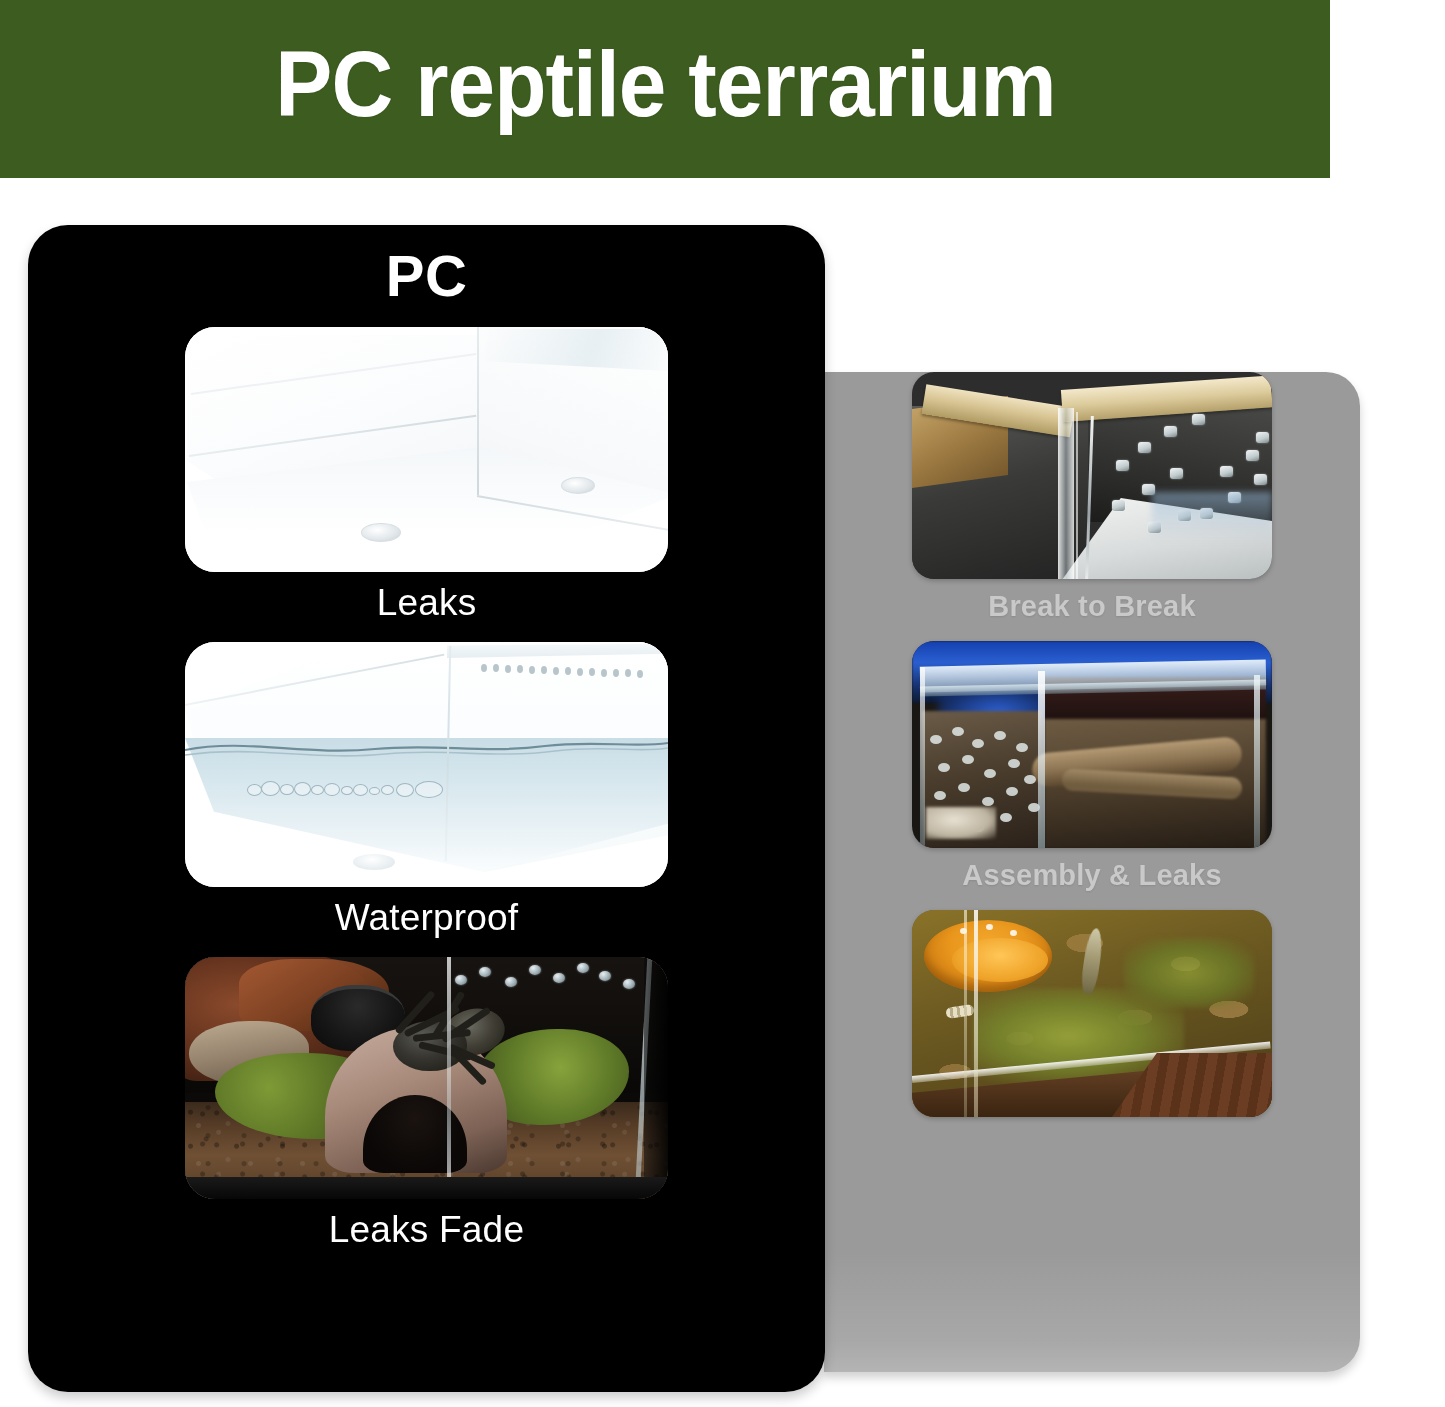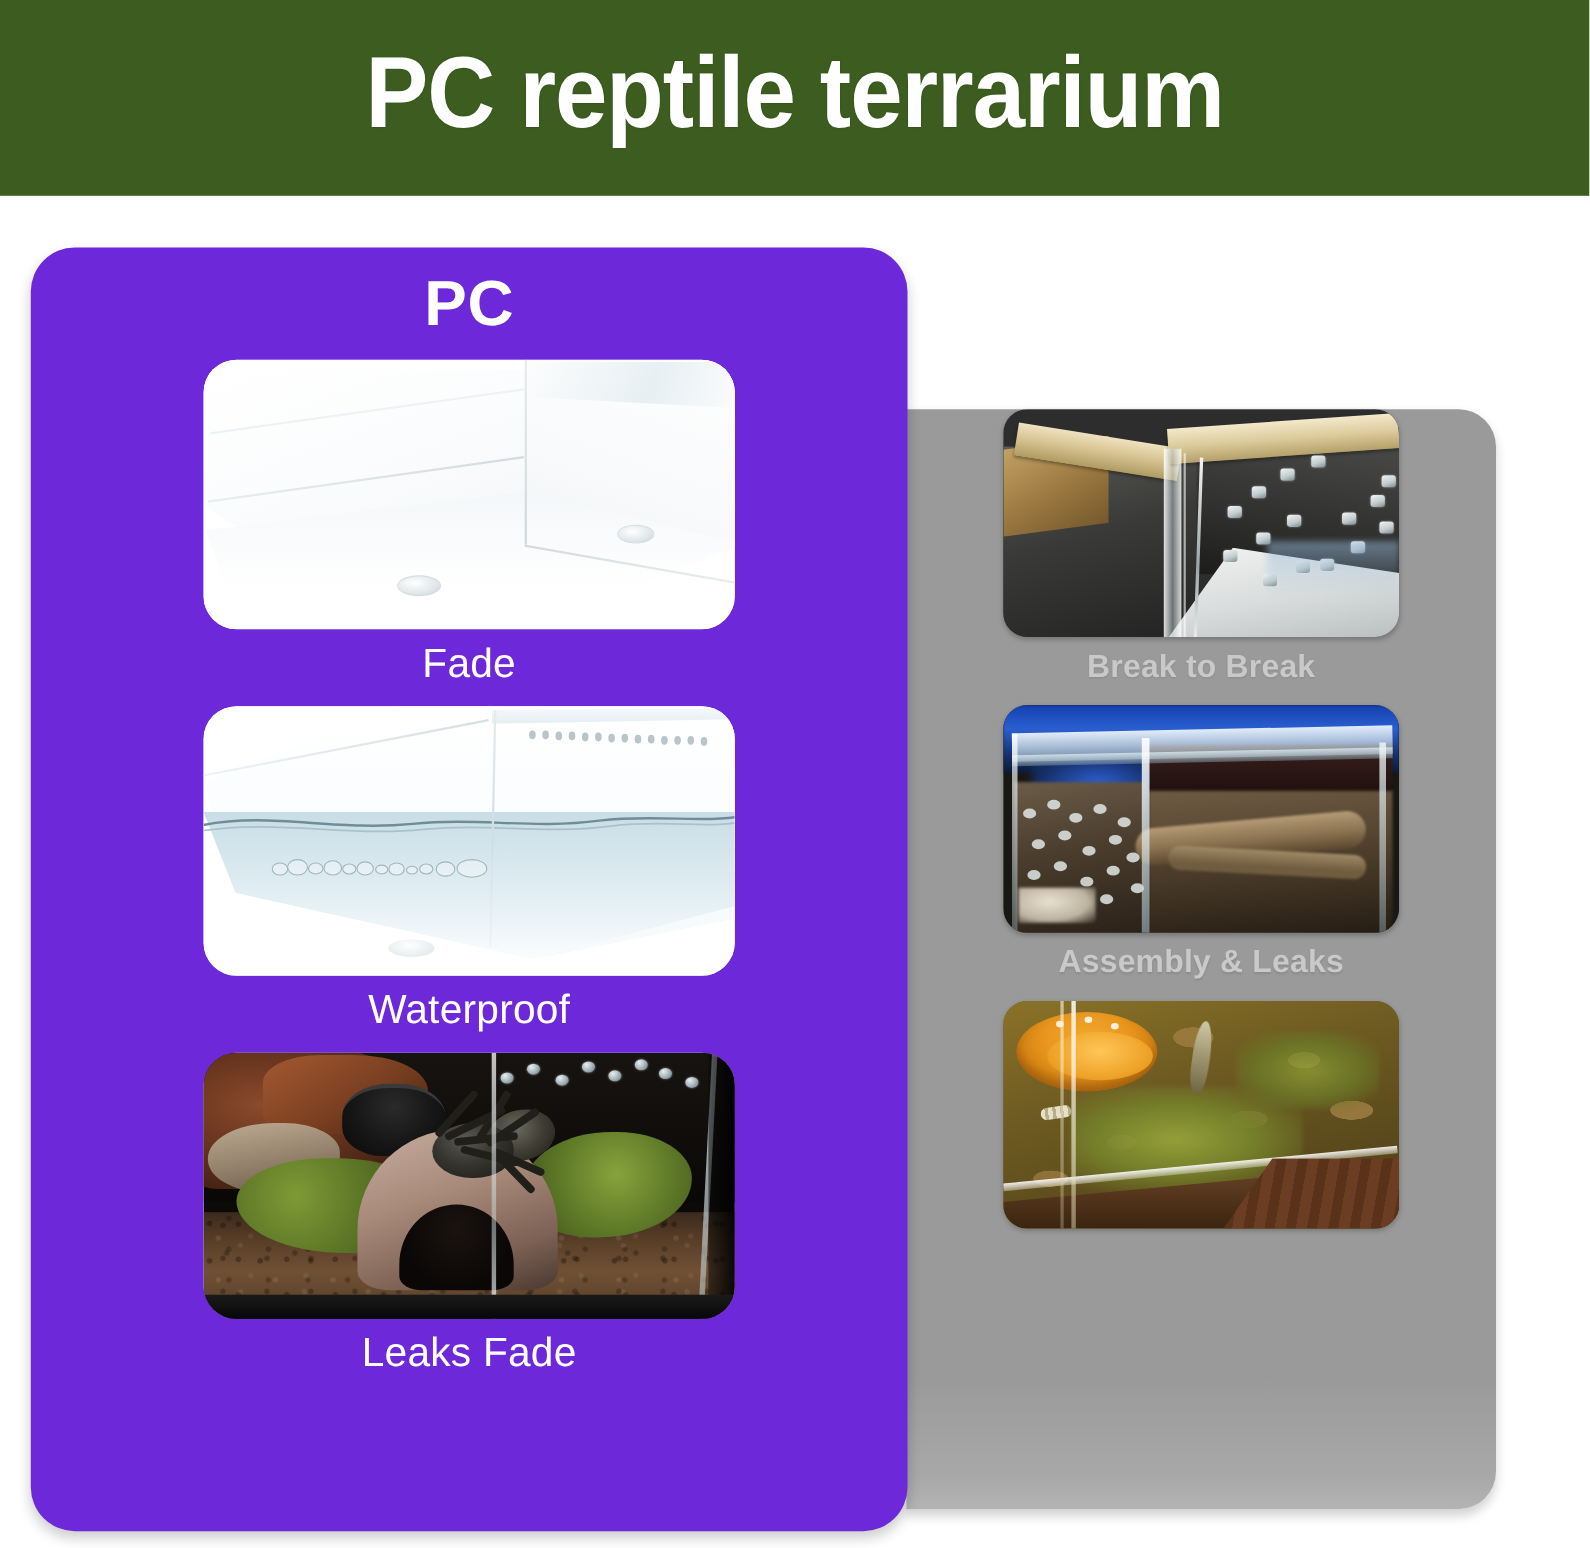--- a/index.html
+++ b/index.html
@@ -12,21 +12,21 @@
     height: 1407px;
     position: relative;
     overflow: hidden;
     font-family: "Liberation Sans", sans-serif;
   }
 
   
   #header-banner {
     position: absolute;
     left: 0; top: 0;
-    width: 1445px;
+    width: 1330px;
     height: 178px;
     background: #3C5D1F;
     display: flex;
     align-items: center;
     justify-content: center;
   }
   #page-title {
     color: #ffffff;
     font-size: 92px;
     font-weight: bold;
@@ -82,21 +82,21 @@
     text-shadow: 0 1px 2px rgba(0,0,0,0.10);
   }
 
   
   #pc-panel {
     position: absolute;
     left: 28px;
     top: 225px;
     width: 797px;
     height: 1167px;
-    background: #6d28d9;
+    background: #000000;
     border-radius: 40px;
     box-shadow: 0 6px 12px rgba(0,0,0,0.20);
     z-index: 2;
   }
   #pc-title {
     margin-top: 22px;
     text-align: center;
     color: #ffffff;
     font-size: 58px;
     font-weight: bold;
@@ -640,21 +640,21 @@
         <div class="solid-floor"></div>
         <div class="solid-sheen"></div>
         <div class="solid-edge solid-e4"></div>
         <div class="solid-edge solid-e2"></div>
         <div class="solid-edge solid-e3"></div>
         <div class="solid-edge solid-e1"></div>
         <div class="solid-foot solid-foot-a"></div>
         <div class="solid-foot solid-foot-b"></div>
       </div>
     </div>
-    <div class="pc-label">Fade</div>
+    <div class="pc-label">Leaks</div>
   </div>
 
   <div class="pc-cell">
     <div class="pc-photo">
       <div class="art-water">
         <div class="wt-body"></div>
         <div class="wt-waterfill"></div>
         <div class="wt-surface">
           <svg width="483" height="26" viewBox="0 0 483 26" preserveAspectRatio="none" aria-hidden="true">
             <path d="M0 16 C 60 4, 120 22, 190 15 C 250 9, 300 20, 360 12 C 410 6, 450 14, 483 9" fill="none" stroke="#6f8d99" stroke-width="2.2"></path>

